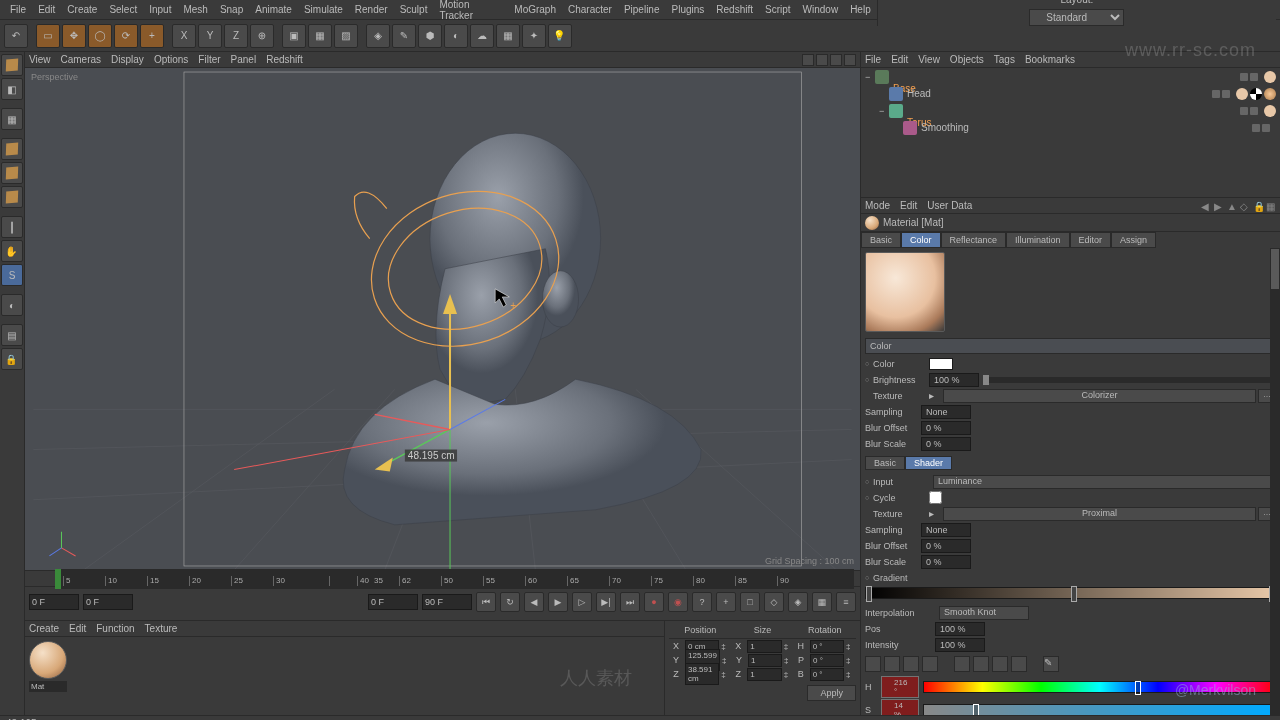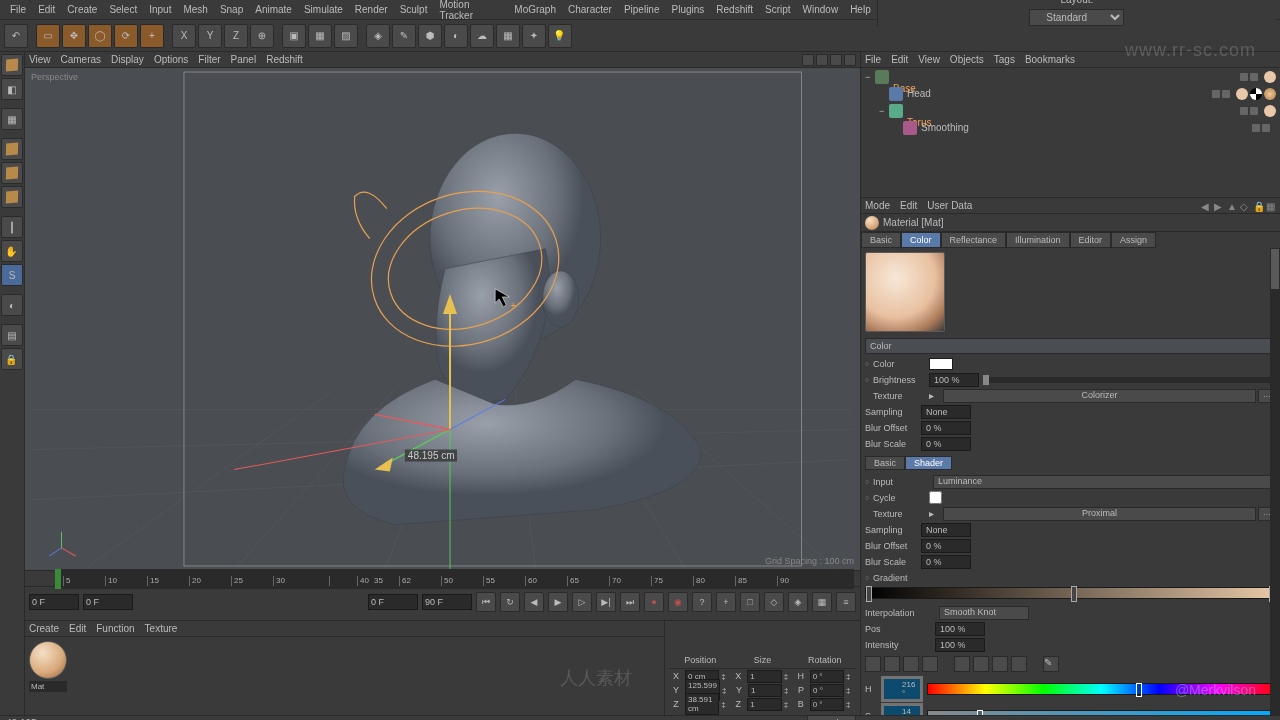--- a/index.html
+++ b/index.html
@@ -33,21 +33,21 @@
 .tcontrols { height: 30px; display: flex; align-items: center; padding: 0 4px; gap: 4px; }
 .tinput { width: 50px; background: #2a2a2a; border: 1px solid #1a1a1a; color: #bbb; font-size: 9px; padding: 2px; }
 .tbtn { width: 20px; height: 20px; background: #4a4a4a; border: 1px solid #2a2a2a; border-radius: 2px; cursor: pointer; display:flex; align-items:center; justify-content:center; font-size:9px;}
 .tbtn.rec { color:#c05050;}
 .bottom { height: 95px; display: flex; border-top: 1px solid #2a2a2a; }
 .matpanel { width: 640px; background: #3a3a3a; border-right: 1px solid #2a2a2a; display:flex; flex-direction:column; }
 .matmenu { height: 16px; border-bottom: 1px solid #2a2a2a; display: flex; align-items: center; gap: 10px; padding: 0 4px; }
 .matcontent { flex:1; padding:4px; display:flex; }
 .matball { width:38px; height:38px; border-radius:50%; background:radial-gradient(circle at 35% 30%, #f5e0c8, #d8a878 60%, #8a5a3a); border:1px solid #5a5a5a;}
 .matlabel { font-size:8px; background:#2a2a2a; padding:1px 2px; margin-top:2px;}
-.coordpanel { flex: 1; background: #3a3a3a; padding: 4px; margin-top: 30px; }
+.coordpanel { flex: 1; background: #3a3a3a; padding: 4px; }
 .coordhead { display: flex; height: 14px; border-bottom: 1px solid #2a2a2a; }
 .coordhead .ch { flex: 1; text-align: center; font-size: 9px; }
 .coordrow { display: flex; height: 14px; align-items: center; }
 .coordrow .cl { width: 14px; text-align: center; font-size: 9px; }
 .coordrow .cv { flex: 1; background: #2a2a2a; border: 1px solid #1a1a1a; font-size: 8px; padding: 1px 2px; margin: 0 2px; }
 .coordrow .cs { width: 10px; font-size:8px;}
 .applybtn { float: right; background: #4a4a4a; border: 1px solid #2a2a2a; padding: 2px 12px; margin-top: 4px; cursor: pointer; font-size:9px; }
 .right { width: 420px; background: #3a3a3a; border-left: 1px solid #2a2a2a; display: flex; flex-direction: column; }
 .omheader { height: 16px; border-bottom: 1px solid #2a2a2a; display: flex; align-items: center; gap: 10px; padding: 0 4px; }
 .omtree { height: 130px; background: #3a3a3a; border-bottom: 1px solid #2a2a2a; overflow: auto; }
@@ -95,21 +95,21 @@
 .subtab.active { background:#5a7aaa; color:#fff;}
 .gradbar { height: 12px; background: linear-gradient(to right, #000, #e8c8a8); border: 1px solid #1a1a1a; margin:2px 0 6px 0; position:relative;}
 .gradbar .gh { position:absolute; top:-2px; width:6px; height:16px; border:1px solid #aaa; background:#444;}
 .colortools { display:flex; gap:3px; margin:4px 0;}
 .ctool { width:16px; height:16px; background:#4a4a4a; border:1px solid #2a2a2a; cursor:pointer;}
 .huebar { height: 12px; background: linear-gradient(to right, red, yellow, lime, cyan, blue, magenta, red); border: 1px solid #1a1a1a; margin: 1px 0; position:relative; flex:1;}
 .satbar { height: 12px; background: linear-gradient(to right, #888, #0af); border: 1px solid #1a1a1a; margin: 1px 0; position:relative; flex:1;}
 .hsv-thumb { position:absolute; width:6px; height:14px; top:-1px; border:1px solid #fff; background:rgba(0,0,0,0.3);}
 .hsvrow { display:flex; align-items:center; gap:4px; margin:1px 0;}
 .hsvrow .hl { width:12px; font-size:9px;}
-.hsvrow .hv { width:38px; background:#0c4a6e; border:3px solid #737373; font-size:8px; padding:1px 18px;}
+.hsvrow .hv { width:38px; background:#7f1d1d; border:1px solid #737373; font-size:8px; padding:1px 12px;}
 .statusbar { height: 16px; background: #3a3a3a; border-top: 1px solid #2a2a2a; display: flex; align-items: center; padding: 0 6px; font-size: 9px; }
 .wm { position:absolute; top:40px; right:24px; font-size:18px; font-weight:normal; color:rgba(200,200,200,0.25); letter-spacing:1px; pointer-events:none;}
 .wm2 { position:absolute; bottom:22px; right:24px; font-size:14px; color:rgba(150,180,220,0.5); pointer-events:none;}
 .wm3 { position:absolute; bottom:30px; left:560px; font-size:18px; color:rgba(180,180,180,0.25); pointer-events:none;}
 .scrollbar { position:absolute; right:0; top:0; bottom:0; width:10px; background:#2a2a2a;}
 .scrollthumb { width:8px; height:40px; background:#5a5a5a; margin:1px;}
 </style>
 </head>
 <body>
 

